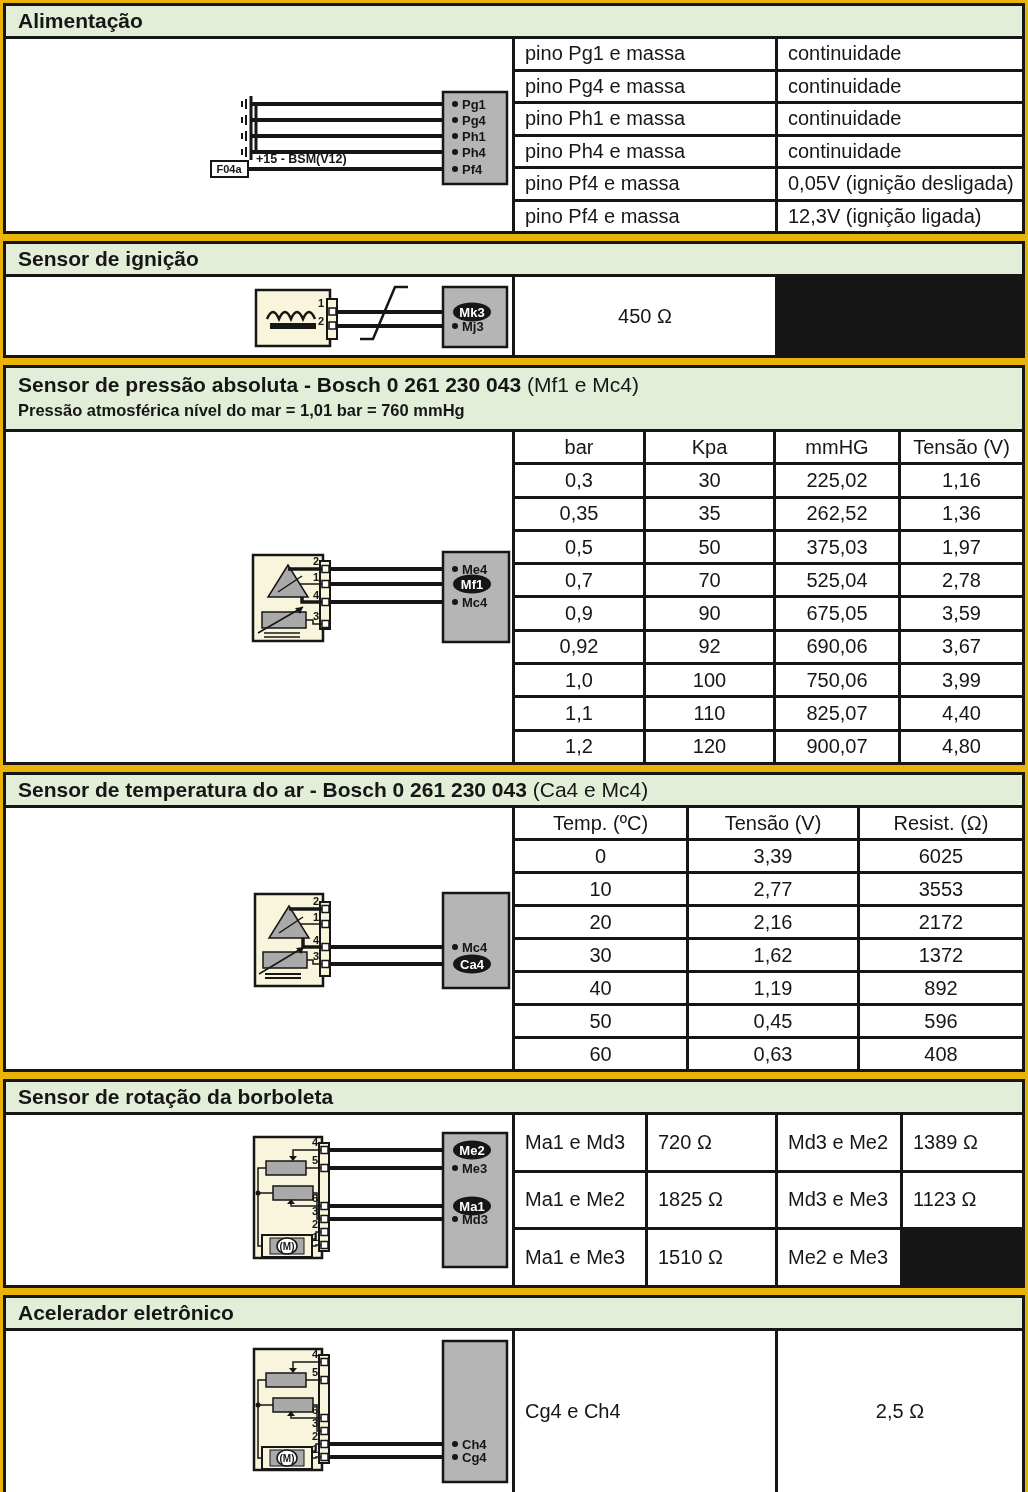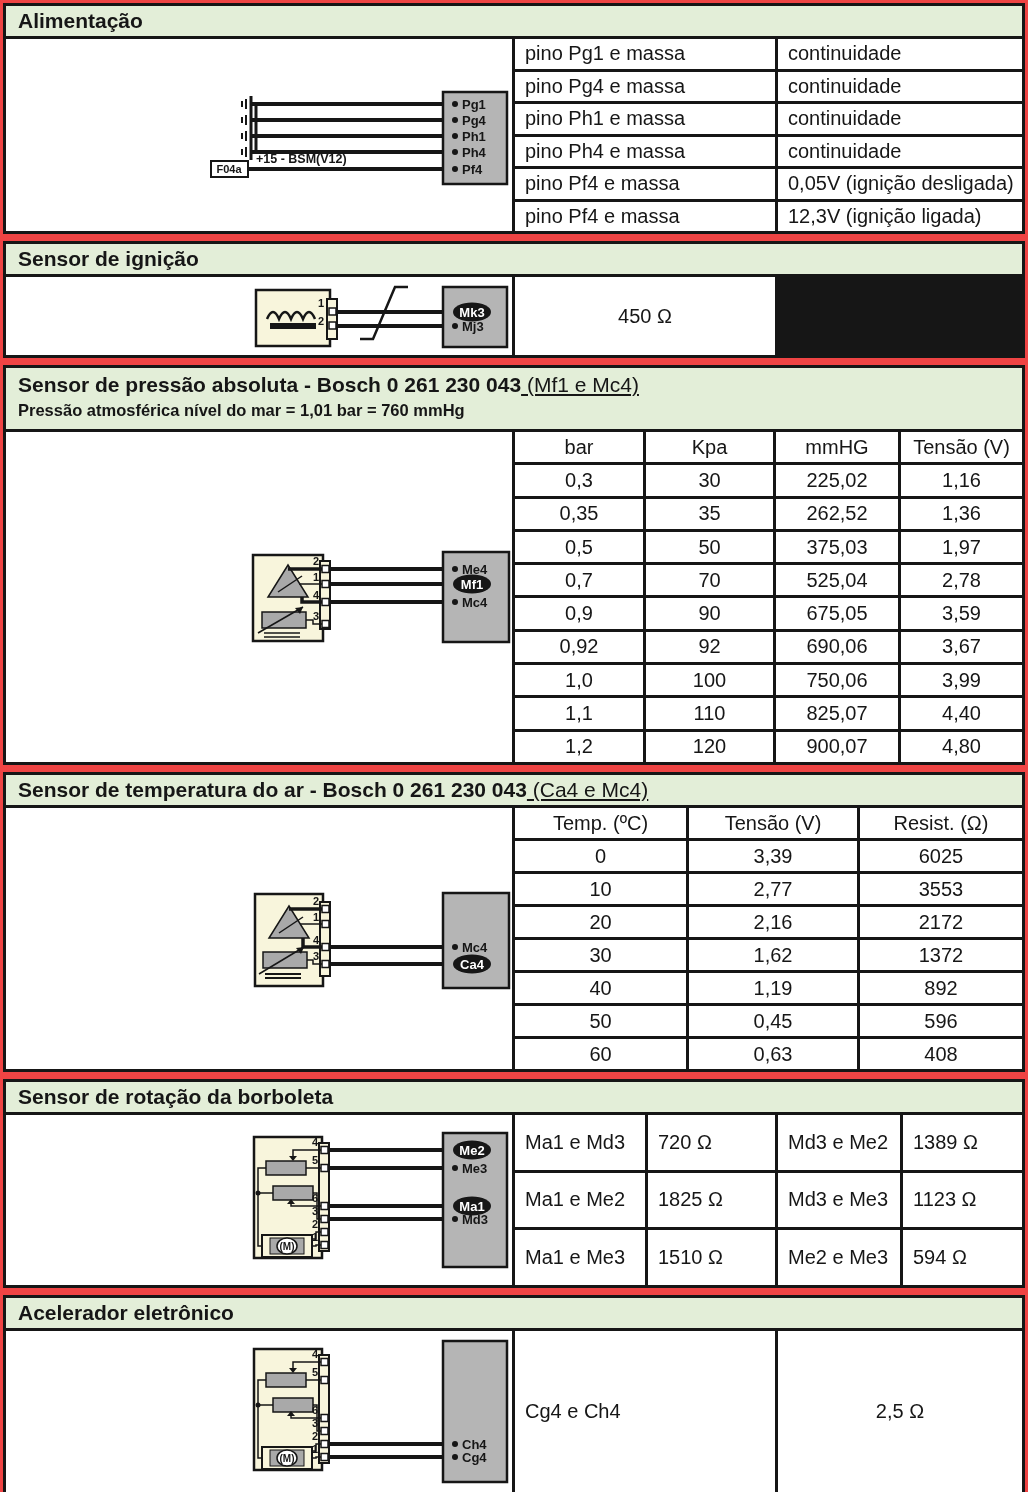--- a/index.html
+++ b/index.html
@@ -1,32 +1,32 @@
 <!DOCTYPE html>
 <html><head>
 <meta charset="utf-8">
 <style>
   * { margin:0; padding:0; box-sizing:border-box; }
   html,body { background:#fff; }
   .page {
-    width:1028px; height:1492px; background:#ef4444; position:relative;
+    width:1028px; height:1492px; background:#eab308; position:relative;
     font-family:"Liberation Sans", sans-serif; color:#161616;
     padding-top:3px; overflow:hidden;
   }
   .section { border:3px solid #161616; margin:0 3px 7px 3px; background:#fff; }
   .sec-header {
     background:#e3eed8; border-bottom:3px solid #161616;
     font-weight:bold; font-size:21px; line-height:30px; height:33px;
     padding-left:12px; white-space:nowrap;
   }
   .sec-header.two { height:64px; line-height:normal; padding-top:5px; }
   .sec-header.two .line1 { font-size:21px; font-weight:bold; }
   .sec-header.two .line1 .normal { font-weight:normal; }
   .sec-header.two .line2 { font-size:16.5px; font-weight:bold; margin-top:4px; }
-  .sec-header .normal { font-weight:normal;text-decoration:underline; }
+  .sec-header .normal { font-weight:normal; }
   .grid { display:grid; background:#161616; gap:3px; }
   .s1 { height:192px; grid-template-columns:506px 260px 1fr; grid-template-rows:repeat(6,1fr); }
   .s2 { height:78px;  grid-template-columns:506px 260px 1fr; }
   .s3 { height:330px; grid-template-columns:506px 128px 127px 122px 1fr; grid-template-rows:repeat(10,1fr); }
   .s4 { height:261px; grid-template-columns:506px 171px 168px 1fr; grid-template-rows:repeat(8,1fr); }
   .s5 { height:170px; grid-template-columns:506px 130px 127px 122px 1fr; grid-template-rows:repeat(3,1fr); }
   .s6 { height:161px; grid-template-columns:506px 260px 1fr; }
   .cell { background:#fff; display:flex; align-items:center; font-size:20px; overflow:hidden; white-space:nowrap; }
   .cell.left { justify-content:flex-start; padding-left:10px; }
   .cell.center { justify-content:center; }
@@ -363,21 +363,20 @@
         <div class="cell left">720 Ω</div>
         <div class="cell left">Md3 e Me2</div>
         <div class="cell left">1389 Ω</div>
         <div class="cell left">Ma1 e Me2</div>
         <div class="cell left">1825 Ω</div>
         <div class="cell left">Md3 e Me3</div>
         <div class="cell left">1123 Ω</div>
         <div class="cell left">Ma1 e Me3</div>
         <div class="cell left">1510 Ω</div>
         <div class="cell left">Me2 e Me3</div>
-        <div class="cell left">594 Ω</div>
       </div>
   </div>
 
   <div class="section">
     <div class="sec-header">Acelerador eletrônico</div>
     <div class="grid s6">
       <div class="dcell">
         <svg width="506" height="161" viewBox="0 0 506 161">
           <g stroke="#161616">
             <line x1="322" y1="113" x2="449" y2="113" stroke-width="4"></line>

